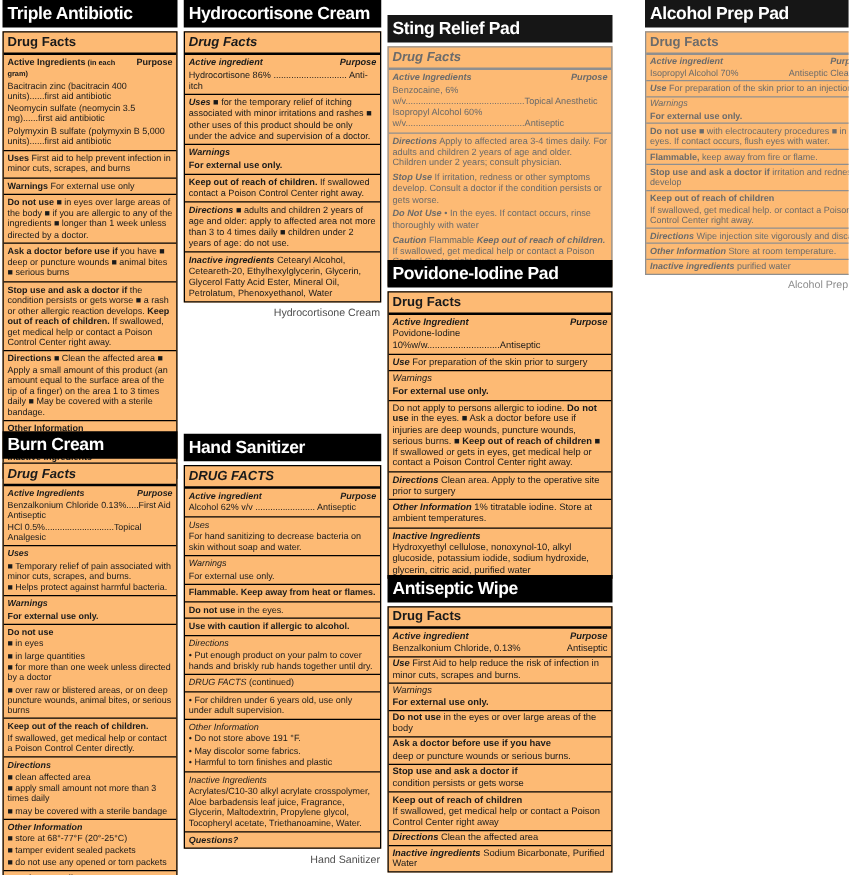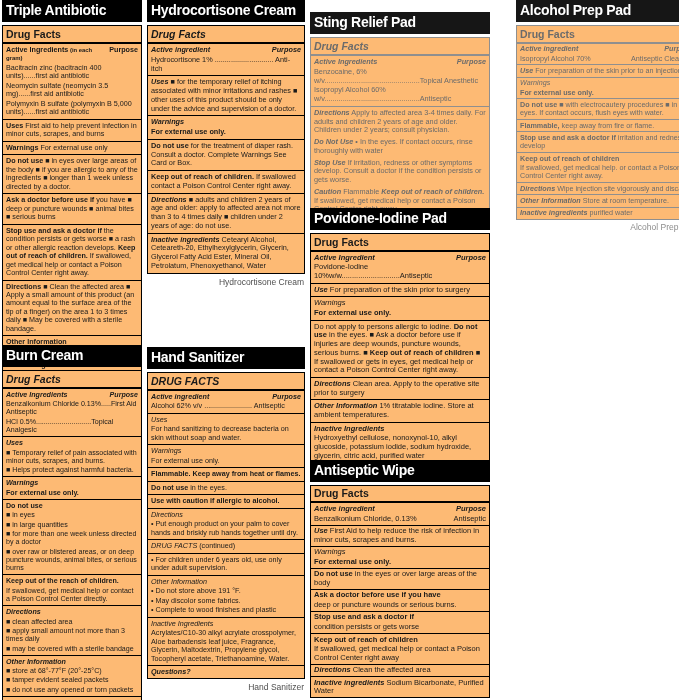--- a/index.html
+++ b/index.html
@@ -153,31 +153,28 @@
   <div class="col" id="col2">
       <div class="panel p-hydrocortisone-cream">
         <div class="titlebar">Hydrocortisone Cream</div>
         <div class="factsbox">
           <div class="facts-heading fh-bi">Drug Facts</div>
           <div class="sec">
             <div class="row split">
               <span><span class="s-bi">Active ingredient</span></span>
               <span><span class="s-bi">Purpose</span></span>
             </div>
-            <p class="row"><span>Hydrocortisone 1% ............................. Anti-itch</span></p>
+            <p class="row"><span>Hydrocortisone 86% ............................. Anti-itch</span></p>
           </div>
           <div class="sec">
             <p class="row"><span class="s-bi">Uses</span><span> ■ for the temporary relief of itching associated with minor irritations and rashes ■ other uses of this product should be only under the advice and supervision of a doctor.</span></p>
           </div>
           <div class="sec">
             <p class="row"><span class="s-bi">Warnings</span></p>
             <p class="row"><span class="s-b">For external use only.</span></p>
-          </div>
-          <div class="sec">
-            <p class="row"><span class="s-b">Do not use</span><span> for the treatment of diaper rash. Consult a doctor. Complete Warnings See Card or Box.</span></p>
           </div>
           <div class="sec">
             <p class="row"><span class="s-b">Keep out of reach of children.</span><span> If swallowed contact a Poison Control Center right away.</span></p>
           </div>
           <div class="sec">
             <p class="row"><span class="s-bi">Directions</span><span> ■ adults and children 2 years of age and older: apply to affected area not more than 3 to 4 times daily ■ children under 2 years of age: do not use.</span></p>
           </div>
           <div class="sec">
             <p class="row"><span class="s-bi">Inactive ingredients</span><span> Cetearyl Alcohol, Ceteareth-20, Ethylhexylglycerin, Glycerin, Glycerol Fatty Acid Ester, Mineral Oil, Petrolatum, Phenoxyethanol, Water</span></p>
           </div>
@@ -219,21 +216,21 @@
           <div class="sec">
             <p class="row"><span class="s-i">DRUG FACTS</span><span> (continued)</span></p>
           </div>
           <div class="sec">
             <p class="row"><span>• For children under 6 years old, use only under adult supervision.</span></p>
           </div>
           <div class="sec">
             <p class="row"><span class="s-i">Other Information</span></p>
             <p class="row"><span>• Do not store above 191 °F.</span></p>
             <p class="row"><span>• May discolor some fabrics.</span></p>
-            <p class="row"><span>• Complete to wood finishes and plastic</span></p>
+            <p class="row"><span>• Harmful to torn finishes and plastic</span></p>
           </div>
           <div class="sec">
             <p class="row"><span class="s-i">Inactive Ingredients</span></p>
             <p class="row"><span>Acrylates/C10-30 alkyl acrylate crosspolymer, Aloe barbadensis leaf juice, Fragrance, Glycerin, Maltodextrin, Propylene glycol, Tocopheryl acetate, Triethanoamine, Water.</span></p>
           </div>
           <div class="sec">
             <p class="row"><span class="s-bi">Questions?</span></p>
           </div>
         </div>
         <div class="caption">Hand Sanitizer</div>
@@ -247,22 +244,22 @@
           <div class="sec">
             <div class="row split">
               <span><span class="s-bi">Active Ingredients</span></span>
               <span><span class="s-bi">Purpose</span></span>
             </div>
             <p class="row"><span>Benzocaine, 6% w/v...............................................Topical Anesthetic</span></p>
             <p class="row"><span>Isopropyl Alcohol 60% w/v...............................................Antiseptic</span></p>
           </div>
           <div class="sec">
             <p class="row para"><span class="s-bi">Directions</span><span> Apply to affected area 3-4 times daily. For adults and children 2 years of age and older. Children under 2 years; consult physician.</span></p>
+            <p class="row para"><span class="s-bi">Stop Use</span><span> If irritation, redness or other symptoms develop. Consult a doctor if the condition persists or gets worse.</span></p>
             <p class="row para"><span class="s-bi">Do Not Use</span><span> • In the eyes. If contact occurs, rinse thoroughly with water</span></p>
-            <p class="row para"><span class="s-bi">Stop Use</span><span> If irritation, redness or other symptoms develop. Consult a doctor if the condition persists or gets worse.</span></p>
             <p class="row para"><span class="s-bi">Caution</span><span> Flammable </span><span class="s-bi">Keep out of reach of children.</span><span> If swallowed, get medical help or contact a Poison Control Center right away.</span></p>
             <p class="row para"><span class="s-bi">Inactive Ingredient</span><span> Purified Water</span></p>
           </div>
         </div>
         <div class="caption">Sting Relief Pad</div>
       </div>
       <div class="panel p-povidone-iodine-pad">
         <div class="titlebar">Povidone-Iodine Pad</div>
         <div class="factsbox">
           <div class="facts-heading fh-b">Drug Facts</div>

